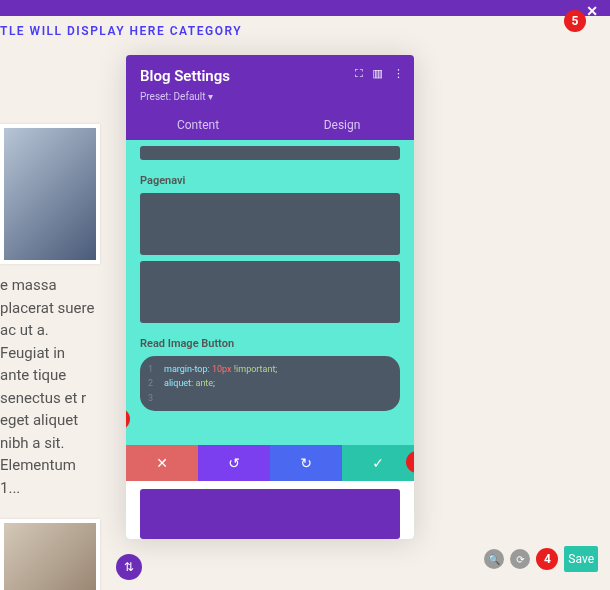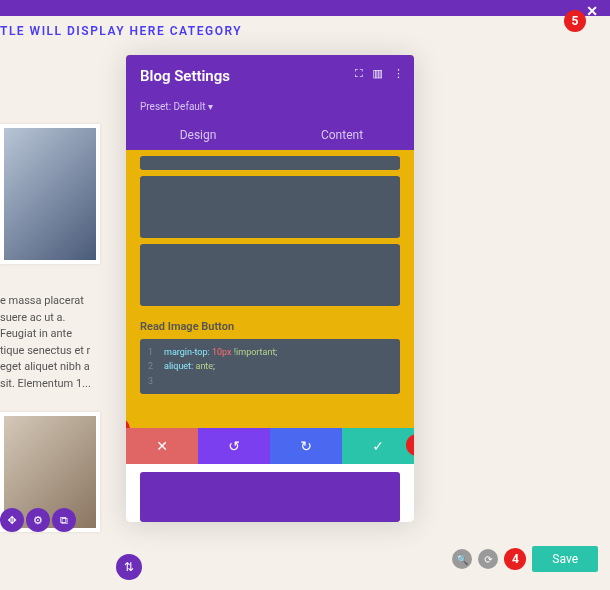--- a/index.html
+++ b/index.html
@@ -4,56 +4,56 @@
 <style>
 *{box-sizing:border-box;margin:0;padding:0;font-family:-apple-system,BlinkMacSystemFont,"Segoe UI",Roboto,sans-serif}
 body{width:610px;height:590px;background:#f5f0ea;overflow:hidden;position:relative}
 .topbar{height:16px;background:#6c2eb9;position:relative}
 .close-x{position:absolute;top:3px;right:12px;color:#fff;font-size:14px;font-weight:bold;cursor:pointer}
 .breadcrumb{color:#4a3bf5;font-size:12px;font-weight:600;letter-spacing:1.5px;padding:8px 4px 8px 0}
 .badge5{position:absolute;top:10px;right:24px;background:#e91e1e;color:#fff;width:22px;height:22px;border-radius:50%;display:flex;align-items:center;justify-content:center;font-size:12px;font-weight:bold}
 .left-col{position:absolute;left:0;top:124px;width:100px}
 .img-placeholder{width:100px;height:140px;background:linear-gradient(135deg,#b8c5d6 0%,#4a5b7a 100%);border:4px solid #fff;box-shadow:0 0 3px rgba(0,0,0,.1)}
 .img-placeholder2{width:100px;height:120px;background:linear-gradient(135deg,#d4c8b8 0%,#8a7560 100%);border:4px solid #fff;box-shadow:0 0 3px rgba(0,0,0,.1);position:relative}
-.body-text{font-size:11px;color:#555;line-height:1.5;padding:29px 4px 0 0}
+.body-text{font-size:15px;color:#555;line-height:1.5;padding:10px 4px 0 0}
 .fab-row{position:absolute;bottom:-4px;left:-4px;display:flex;gap:2px}
 .fab{width:24px;height:24px;border-radius:50%;background:#6c2eb9;color:#fff;display:flex;align-items:center;justify-content:center;font-size:11px}
 .sort-fab{position:absolute;left:116px;top:554px;width:26px;height:26px;border-radius:50%;background:#6c2eb9;color:#fff;display:flex;align-items:center;justify-content:center;font-size:12px}
-.panel{position:absolute;left:126px;top:55px;width:288px;background:#eab308;border-radius:4px;box-shadow:0 2px 30px rgba(0,0,0,.15);overflow:hidden}
+.panel{position:absolute;left:126px;top:55px;width:288px;background:#5eead4;border-radius:4px;box-shadow:0 2px 30px rgba(0,0,0,.15);overflow:hidden}
 .panel-head{background:#6c2eb9;padding:12px 14px 8px}
 .panel-title{color:#fff;font-size:15px;font-weight:600}
-.panel-sub{color:#d7c6f0;font-size:10px;margin-top:16px}
+.panel-sub{color:#d7c6f0;font-size:10px;margin-top:6px}
 .panel-icons{position:absolute;right:10px;top:12px;display:flex;gap:10px;color:#fff;font-size:11px}
 .tabs{display:flex;background:#6c2eb9}
 .tab{flex:1;text-align:center;color:#d7c6f0;font-size:12px;padding:8px 0;cursor:pointer;position:relative}
 .tab.active{color:#fff}
 .tab.active::after{content:"";position:absolute;bottom:0;left:0;right:0;height:2px;background:#fff}
 .badge1{position:absolute;right:-18px;top:4px;background:#e91e1e;color:#fff;width:22px;height:22px;border-radius:50%;display:flex;align-items:center;justify-content:center;font-size:12px;font-weight:bold}
 .badge2{position:absolute;left:-18px;top:268px;background:#e91e1e;color:#fff;width:22px;height:22px;border-radius:50%;display:flex;align-items:center;justify-content:center;font-size:12px;font-weight:bold;z-index:5}
 .panel-body{padding:0 14px 14px;max-height:360px;overflow:hidden;position:relative}
 .graybox{background:#4c5866;border-radius:3px;margin-top:6px}
 .sec-label{font-size:11px;color:#555;font-weight:600;margin-top:14px}
 .gb-tall{height:62px}
 .gb-top{height:14px}
-.code-box{background:#4c5866;border-radius:3px;margin-top:6px;color:#d0d0d0;font-family:Menlo,Consolas,monospace;font-size:9px;padding:6px 8px;line-height:1.6;position:relative}
+.code-box{background:#4c5866;border-radius:15px;margin-top:6px;color:#d0d0d0;font-family:Menlo,Consolas,monospace;font-size:9px;padding:6px 8px;line-height:1.6;position:relative}
 .code-box .ln{color:#7a8590;display:inline-block;width:10px;margin-right:6px}
 .code-box .prop{color:#8be9fd}
 .code-box .val{color:#ff6e6e}
 .code-box .kw{color:#b5d58c}
 .action-row{display:flex;height:36px}
 .act{flex:1;display:flex;align-items:center;justify-content:center;color:#fff;font-size:14px;cursor:pointer}
 .act.red{background:#e06666}
 .act.blue1{background:#7b3ff0}
 .act.blue2{background:#4a68f0}
 .act.green{background:#29c4a9;position:relative}
 .badge3{position:absolute;right:-14px;top:6px;background:#e91e1e;color:#fff;width:22px;height:22px;border-radius:50%;display:flex;align-items:center;justify-content:center;font-size:12px;font-weight:bold;z-index:5}
 .purple-block{background:#6c2eb9;margin:0 14px;height:50px;border-radius:3px;display:flex;align-items:flex-end;justify-content:center;color:#fff;font-weight:bold;font-size:20px;padding-bottom:0;overflow:hidden}
 .bottom-right{position:absolute;right:12px;bottom:18px;display:flex;align-items:center;gap:6px}
 .circ{width:20px;height:20px;border-radius:50%;background:#9a9a9a;color:#fff;display:flex;align-items:center;justify-content:center;font-size:10px}
-.save-btn{background:#29c4a9;color:#fff;font-size:12px;padding:6px 20px;border-radius:2px;cursor:pointer}
+.save-btn{background:#29c4a9;color:#fff;font-size:12px;padding:6px 4px;border-radius:2px;cursor:pointer}
 .badge4{background:#e91e1e;color:#fff;width:22px;height:22px;border-radius:50%;display:flex;align-items:center;justify-content:center;font-size:12px;font-weight:bold}
 </style>
 </head>
 <body>
 
 <div class="topbar">
   <span class="close-x">✕</span>
 </div>
 <div class="badge5">5</div>
 
@@ -78,25 +78,26 @@
   <div class="panel-head">
     <div class="panel-title">Blog Settings</div>
     <div class="panel-sub">Preset: Default ▾</div>
     <div class="panel-icons">
       <span>⛶</span>
       <span>▥</span>
       <span>⋮</span>
     </div>
   </div>
   <div class="tabs">
+    <div class="tab">Content</div>
     <div class="tab">Design</div>
-    <div class="tab">Content</div>
   </div>
   <div class="panel-body">
     <div class="graybox gb-top"></div>
+    <div class="sec-label">Pagenavi</div>
     <div class="graybox gb-tall"></div>
     <div class="graybox gb-tall"></div>
     <div class="sec-label">Read Image Button</div>
     <div class="code-box">
       <div><span class="ln">1</span><span class="prop">margin-top:</span><span class="val"> 10px</span><span class="kw"> !important</span><span>;</span></div>
       <div><span class="ln">2</span><span class="prop">aliquet:</span><span class="kw"> ante</span><span>;</span></div>
       <div><span class="ln">3</span></div>
     </div>
     <div class="badge2">2</div>
 

